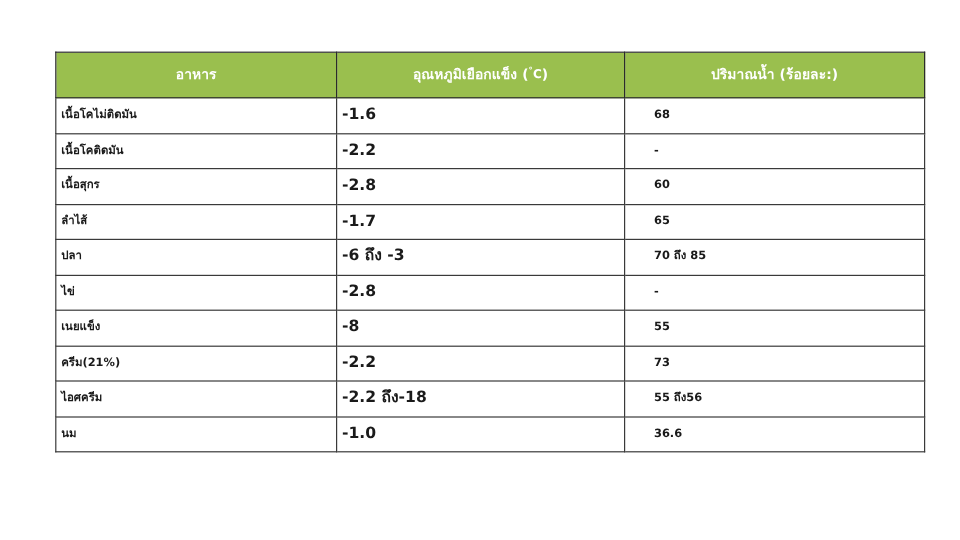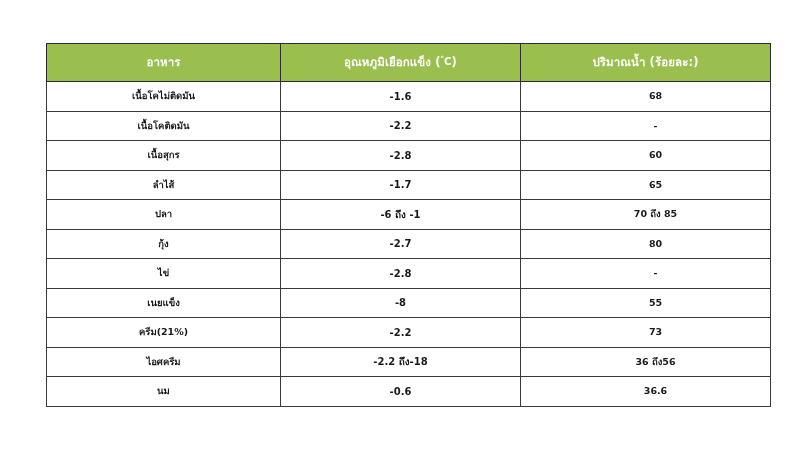--- a/index.html
+++ b/index.html
@@ -54,31 +54,30 @@
     line-height: 1.15;
     white-space: nowrap;
   }
 
   
   tbody td {
     background: #ffffff;
     color: #1a1a1a;
     font-size: 9.5px;
     font-weight: bold;
-    text-align: center;
     vertical-align: middle;
     height: 29.5px;
     padding: 1px 4px;
     border: 1.4px solid #3a3a3a;
     line-height: 1.1;
     white-space: nowrap;
   }
 
   td.food-cell  { font-size: 9.5px; }
-  td.temp-cell  { font-size: 10px; }
+  td.temp-cell  { font-size: 13px; }
   td.water-cell { font-size: 9.5px; padding-left: 24px; }
 
   
   .deg-c {
     display: inline-block;
     position: relative;
     font-size: 9px;
     line-height: 1;
     vertical-align: 1px;
     white-space: nowrap;
@@ -140,51 +139,46 @@
             <td class="temp-cell">-2.8</td>
             <td class="water-cell">60</td>
           </tr>
           <tr>
             <td class="food-cell">ลำไส้</td>
             <td class="temp-cell">-1.7</td>
             <td class="water-cell">65</td>
           </tr>
           <tr>
             <td class="food-cell">ปลา</td>
-            <td class="temp-cell">-6 ถึง -1</td>
+            <td class="temp-cell">-6 ถึง -3</td>
             <td class="water-cell">70 ถึง 85</td>
-          </tr>
-          <tr>
-            <td class="food-cell">กุ้ง</td>
-            <td class="temp-cell">-2.7</td>
-            <td class="water-cell">80</td>
           </tr>
           <tr>
             <td class="food-cell">ไข่</td>
             <td class="temp-cell">-2.8</td>
             <td class="water-cell">-</td>
           </tr>
           <tr>
             <td class="food-cell">เนยแข็ง</td>
             <td class="temp-cell">-8</td>
             <td class="water-cell">55</td>
           </tr>
           <tr>
             <td class="food-cell">ครีม(21%)</td>
             <td class="temp-cell">-2.2</td>
             <td class="water-cell">73</td>
           </tr>
           <tr>
             <td class="food-cell">ไอศครีม</td>
             <td class="temp-cell">-2.2 ถึง-18</td>
-            <td class="water-cell">36 ถึง56</td>
+            <td class="water-cell">55 ถึง56</td>
           </tr>
           <tr>
             <td class="food-cell">นม</td>
-            <td class="temp-cell">-0.6</td>
+            <td class="temp-cell">-1.0</td>
             <td class="water-cell">36.6</td>
           </tr>
         </tbody>
     </table>
   </div>
 
   <div id="bottom-bar">
     <div id="bar-left"></div>
     <div id="bar-middle"></div>
     <div id="bar-right"></div>

